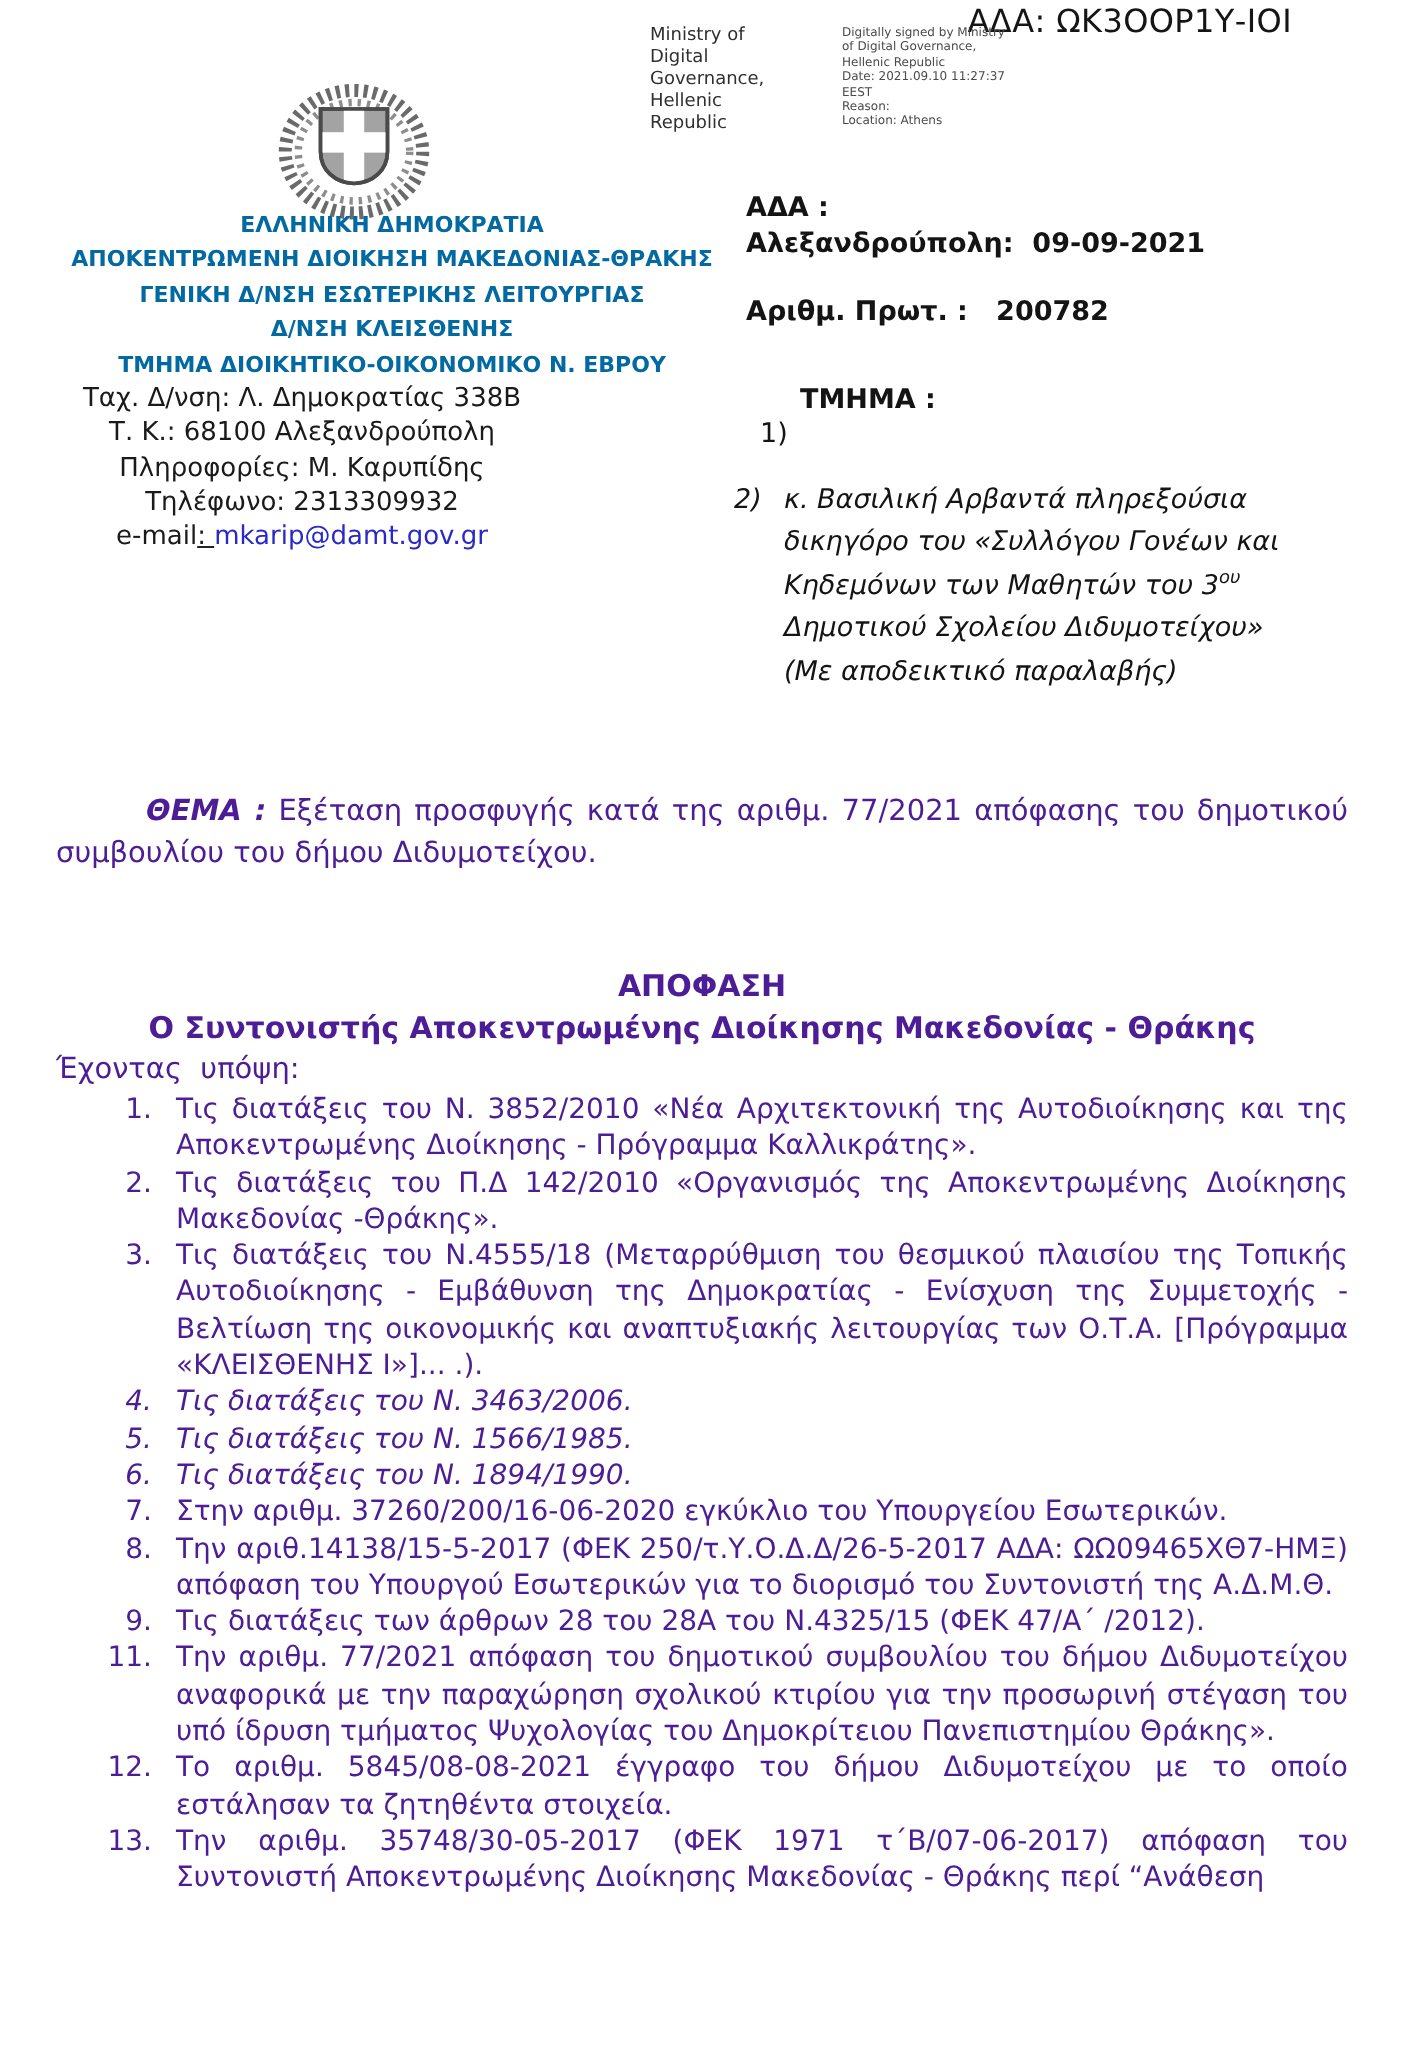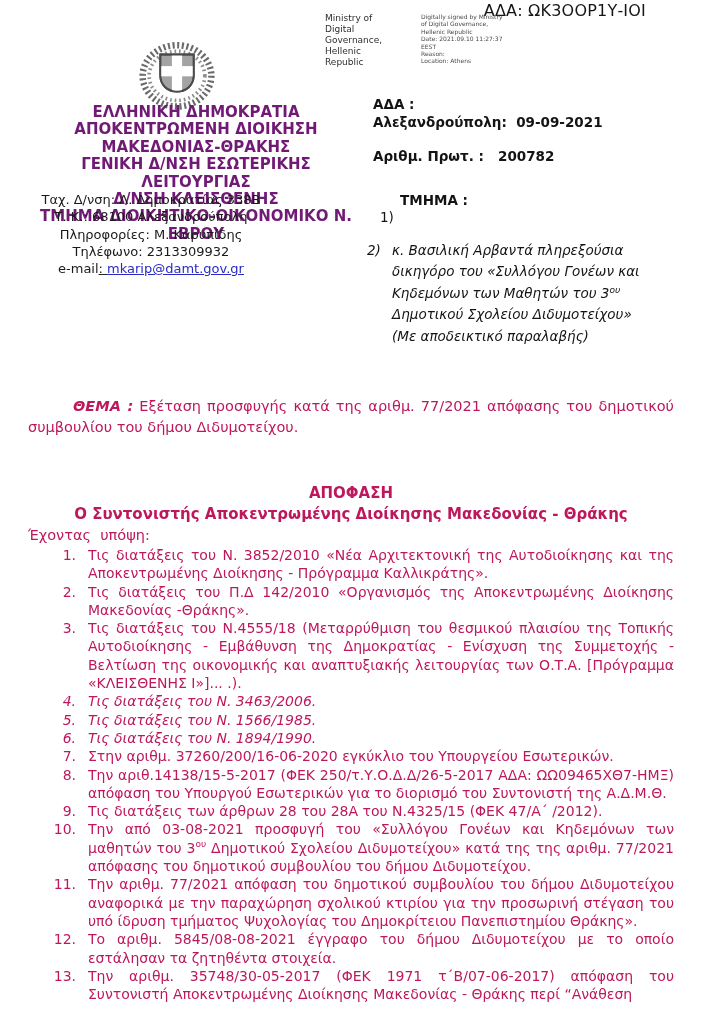--- a/index.html
+++ b/index.html
@@ -18,41 +18,41 @@
   }
   
   .sig{position:absolute;left:325px;top:13px;display:flex;gap:24px;}
   .sig-name{font-size:9px;line-height:11px;color:#2f2f2f;white-space:pre-line;width:72px;}
   .sig-details{font-size:6px;line-height:7.4px;color:#4a4a4a;white-space:pre-line;width:92px;}
   
   .emblem{position:absolute;left:130px;top:35px;width:94px;height:78px;}
   
   .org-head{
     position:absolute;left:26px;top:104px;width:340px;
-    text-align:center;font-weight:bold;font-size:15px;line-height:17.4px;color:#701a75;
+    text-align:center;font-weight:bold;font-size:11px;line-height:17.4px;color:#0369a1;
   }
   .org-contact{
     position:absolute;left:20px;top:191px;width:262px;
     text-align:center;font-size:13px;line-height:17.3px;color:#1a1a1a;
   }
   .email-sep{text-decoration:underline;color:#222;}
-  .email-link{color:#2929c8;text-decoration:underline;cursor:pointer;}
+  .email-link{color:#2929c8;cursor:pointer;}
   
   .right-col{position:absolute;left:367px;top:96px;width:306px;font-size:13.5px;line-height:17.5px;color:#141414;}
   .r-line{padding-left:6px;font-weight:bold;white-space:pre-wrap;}
   .r-prot{margin-top:17px;}
   .r-koin{margin-top:26px;padding-left:33px;font-weight:bold;}
   .r-rec1{display:flex;padding-left:13px;}
   .r-rec1 .rnum{flex:0 0 23px;}
   .r-rec2{display:flex;margin-top:13px;font-style:italic;line-height:21.6px;}
   .r-rec2 .rnum{flex:0 0 25px;}
   .r-rec2 .rtxt{width:262px;}
   sup{font-size:9px;line-height:0;}
   
-  .doc-body{position:absolute;left:28px;top:396px;width:646px;font-size:14px;color:#be185d;}
+  .doc-body{position:absolute;left:28px;top:396px;width:646px;font-size:14px;color:#4c1d95;}
   .subject{margin:0;text-align:justify;text-indent:45px;font-size:14.5px;line-height:20.5px;}
   .subject-label{font-weight:bold;font-style:italic;}
   .title{margin:46px 0 0 0;text-align:center;font-weight:bold;font-size:15px;line-height:21px;}
   .subtitle{margin:0;text-align:center;font-weight:bold;font-size:15px;line-height:21px;}
   .preamble{margin:0;font-size:14.5px;line-height:21px;white-space:pre-wrap;}
   .refs{list-style:none;margin:0;padding:0;}
   .ref-item{display:flex;line-height:18.3px;}
   .ref-item .num{flex:0 0 48px;text-align:right;padding-right:12px;}
   .ref-item .txt{flex:1;text-align:justify;}
   .ref-item.italic{font-style:italic;}
@@ -175,24 +175,20 @@
   <li class="ref-item">
     <span class="num">8.</span>
     <span class="txt">Την αριθ.14138/15-5-2017 (ΦΕΚ 250/τ.Υ.Ο.Δ.Δ/26-5-2017 ΑΔΑ: ΩΩ09465ΧΘ7-ΗΜΞ) απόφαση του Υπουργού Εσωτερικών για το διορισμό του Συντονιστή  της Α.Δ.Μ.Θ.</span>
   </li>
 
   <li class="ref-item">
     <span class="num">9.</span>
     <span class="txt">Τις διατάξεις των άρθρων 28 του 28Α του Ν.4325/15 (ΦΕΚ 47/Α΄ /2012).</span>
   </li>
 
-  <li class="ref-item">
-    <span class="num">10.</span>
-    <span class="txt">Την από 03-08-2021 προσφυγή του «Συλλόγου Γονέων και Κηδεμόνων των μαθητών του 3<sup>ου</sup> Δημοτικού Σχολείου Διδυμοτείχου» κατά της της αριθμ. 77/2021 απόφασης του δημοτικού συμβουλίου του δήμου Διδυμοτείχου.</span>
-  </li>
 
   <li class="ref-item">
     <span class="num">11.</span>
     <span class="txt">Την αριθμ. 77/2021 απόφαση του δημοτικού συμβουλίου του δήμου Διδυμοτείχου αναφορικά με την παραχώρηση σχολικού κτιρίου για την προσωρινή στέγαση του υπό ίδρυση τμήματος Ψυχολογίας του Δημοκρίτειου Πανεπιστημίου Θράκης».</span>
   </li>
 
   <li class="ref-item">
     <span class="num">12.</span>
     <span class="txt">Το αριθμ. 5845/08-08-2021 έγγραφο του δήμου Διδυμοτείχου με το οποίο εστάλησαν τα ζητηθέντα στοιχεία.</span>
   </li>

